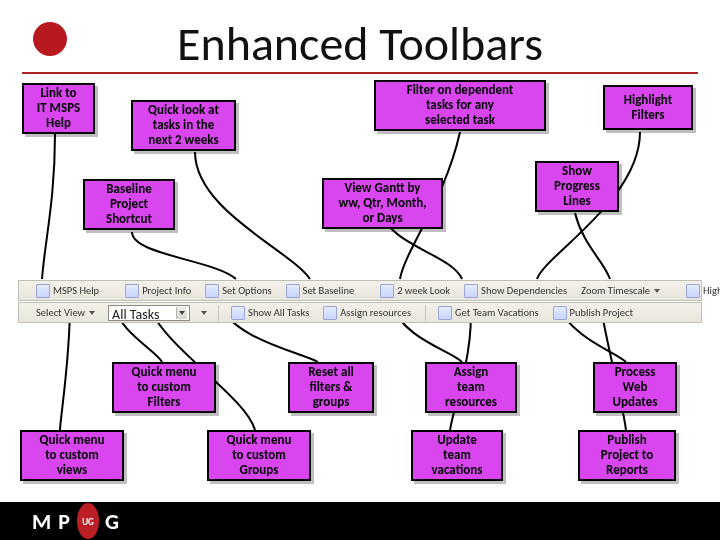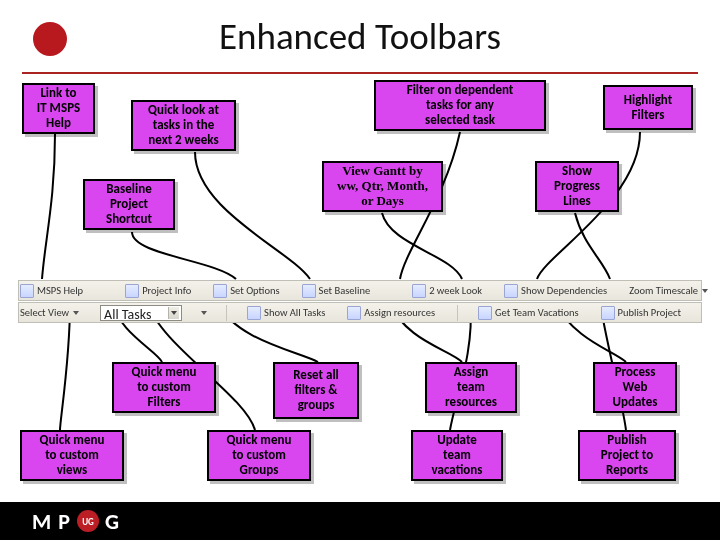--- a/index.html
+++ b/index.html
@@ -20,21 +20,21 @@
     height: 34px;
     border-radius: 50%;
     background: #b8191f;
   }
   .title {
     position: absolute;
     top: 14px;
     left: 0;
     width: 720px;
     text-align: center;
-    font-size: 37px;
+    font-size: 48px;
     font-weight: 400;
     color: #111;
   }
   .hr-line {
     position: absolute;
     left: 22px;
     right: 22px;
     top: 72px;
     height: 2px;
     background: #aa2222;
@@ -65,22 +65,22 @@
   .toolbar-strip {
     position: absolute;
     left: 18px;
     right: 18px;
     background: linear-gradient(#f3f1e9, #e8e6dc);
     border: 1px solid #bfbfb6;
     font-size: 10.5px;
     color: #333;
     display: flex;
     align-items: center;
-    gap: 18px;
-    padding: 1px 0;
+    gap: 10px;
+    padding: 1px 16px;
     height: 21px;
   }
   .toolbar-strip .item {
     display: inline-flex;
     align-items: center;
     gap: 3px;
     padding: 0 3px 0 1px;
     white-space: nowrap;
   }
   .toolbar-strip .sep {
@@ -144,21 +144,21 @@
     background: #000;
     display: flex;
     align-items: center;
     padding-left: 32px;
     gap: 6px;
   }
   .footer .m { color: #fff; font-weight: 800; font-size: 22px; letter-spacing: 1px;}
   .footer .p { color: #fff; font-weight: 800; font-size: 22px; letter-spacing: 1px;}
   .footer .g { color: #fff; font-weight: 800; font-size: 22px; letter-spacing: 1px;}
   .footer .dot {
-    width: 22px; height: 22px; border-radius: 50%;
+    width: 22px; height: 36px; border-radius: 50%;
     background: #bb1e25;
     display: flex; align-items:center; justify-content:center;
     color:#fff; font-size:9px; font-weight:700;
   }
 </style>
 </head>
 <body>
 
 <div class="red-dot"></div>
 <div class="title">Enhanced Toolbars</div>
@@ -191,21 +191,21 @@
 tasks in the
 next 2 weeks</div>
 <div class="callout shadow" style="left:83px; top:179px; width:92px; height:51px;">Baseline
 Project
 Shortcut</div>
 <div class="callout shadow" style="left:374px; top:80px; width:172px; height:51px;">Filter on dependent
 tasks for any
 selected task</div>
 <div class="callout shadow" style="left:603px; top:85px; width:90px; height:45px;">Highlight
 Filters</div>
-<div class="callout shadow" style="left:322px; top:161px; width:121px; height:51px;font-family:Liberation Serif, serif;">View Gantt by
+<div class="callout shadow" style="left:322px; top:178px; width:121px; height:51px;">View Gantt by
 ww, Qtr, Month,
 or Days</div>
 <div class="callout shadow" style="left:535px; top:161px; width:84px; height:51px;">Show
 Progress
 Lines</div>
 
 <div class="toolbar-strip" style="top:280px;">
   <span class="item">
       <span class="icon"></span>
       <span>MSPS Help</span>
@@ -270,21 +270,21 @@
     </span>
   <span class="item">
       <span class="icon"></span>
       <span>Publish Project</span>
     </span>
 </div>
 
 <div class="callout shadow" style="left:112px; top:362px; width:104px; height:51px;">Quick menu
 to custom
 Filters</div>
-<div class="callout shadow" style="left:273px; top:362px; width:86px; height:57px;">Reset all
+<div class="callout shadow" style="left:288px; top:362px; width:86px; height:51px;">Reset all
 filters &amp;
 groups</div>
 <div class="callout shadow" style="left:425px; top:362px; width:92px; height:51px;">Assign
 team
 resources</div>
 <div class="callout shadow" style="left:593px; top:362px; width:84px; height:51px;">Process
 Web
 Updates</div>
 
 <div class="callout shadow" style="left:20px; top:430px; width:104px; height:51px;">Quick menu

